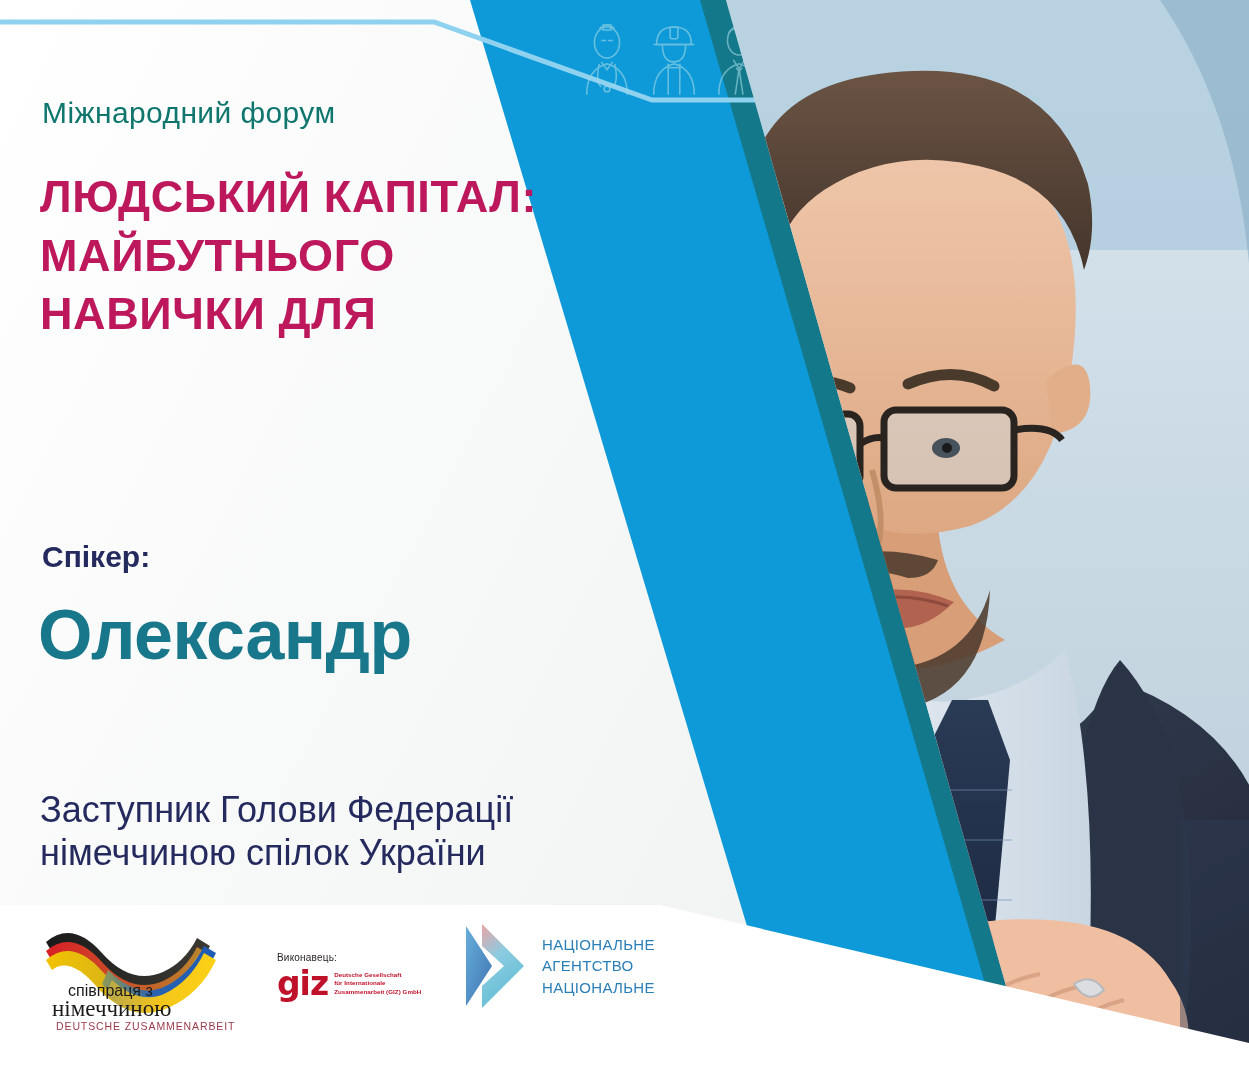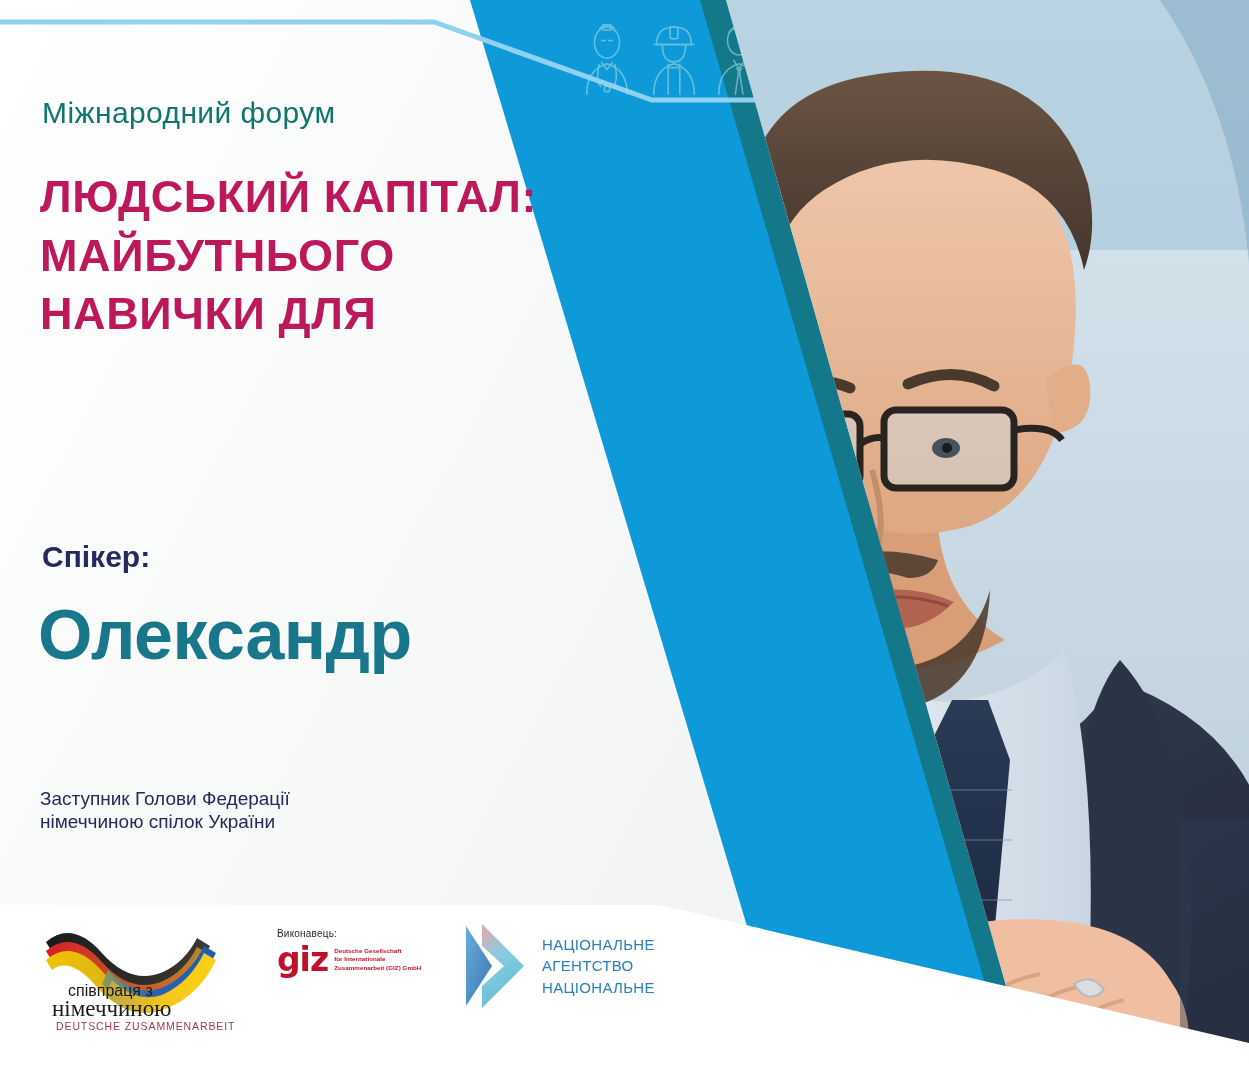--- a/index.html
+++ b/index.html
@@ -70,33 +70,33 @@
     position:absolute;left:42px;top:540px;
     font-size:30px;color:#252a5e;font-weight:700;
   }
   .speaker-name{
     position:absolute;left:38px;top:600px;width:560px;
     color:#18778a;font-weight:700;
     font-size:70px;line-height:1.02;letter-spacing:-.5px;
   }
   .speaker-role{
     position:absolute;left:40px;top:788px;width:540px;
-    color:#252a5e;font-size:19px;line-height:1.20;font-weight:400;
+    color:#252a5e;font-size:36px;line-height:1.20;font-weight:400;
   }
 
   
   .footer-band{
     position:absolute;left:0;top:0;width:1249px;height:1070px;
     background:#ffffff;
     -webkit-clip-path:polygon(0px 905px, 660px 905px, 1249px 1043px, 1249px 1070px, 0px 1070px);
     clip-path:polygon(0px 905px, 660px 905px, 1249px 1043px, 1249px 1070px, 0px 1070px);
   }
 
   .logo-de{position:absolute;left:38px;top:918px;width:205px;height:115px;}
-  .giz-block{position:absolute;left:277px;top:928px;}
+  .giz-block{position:absolute;left:277px;top:952px;}
   .giz-label{font-size:10px;color:#231f20;margin-bottom:7px;letter-spacing:.2px;}
   .giz-row{display:flex;align-items:flex-end;gap:6px;}
   .giz-mark{font-family:"DejaVu Sans",sans-serif;font-weight:700;font-size:33px;color:#c0112b;line-height:.82;letter-spacing:-1px;}
   .giz-sub{font-size:6.2px;line-height:1.42;color:#c0112b;font-weight:700;letter-spacing:.05px;}
 
   .nak{position:absolute;left:462px;top:920px;display:flex;align-items:center;gap:14px;}
   .nak-text{color:#2a7fb8;font-size:15px;line-height:1.42;letter-spacing:.3px;font-weight:400;}
 </style>
 </head>
 <body>

